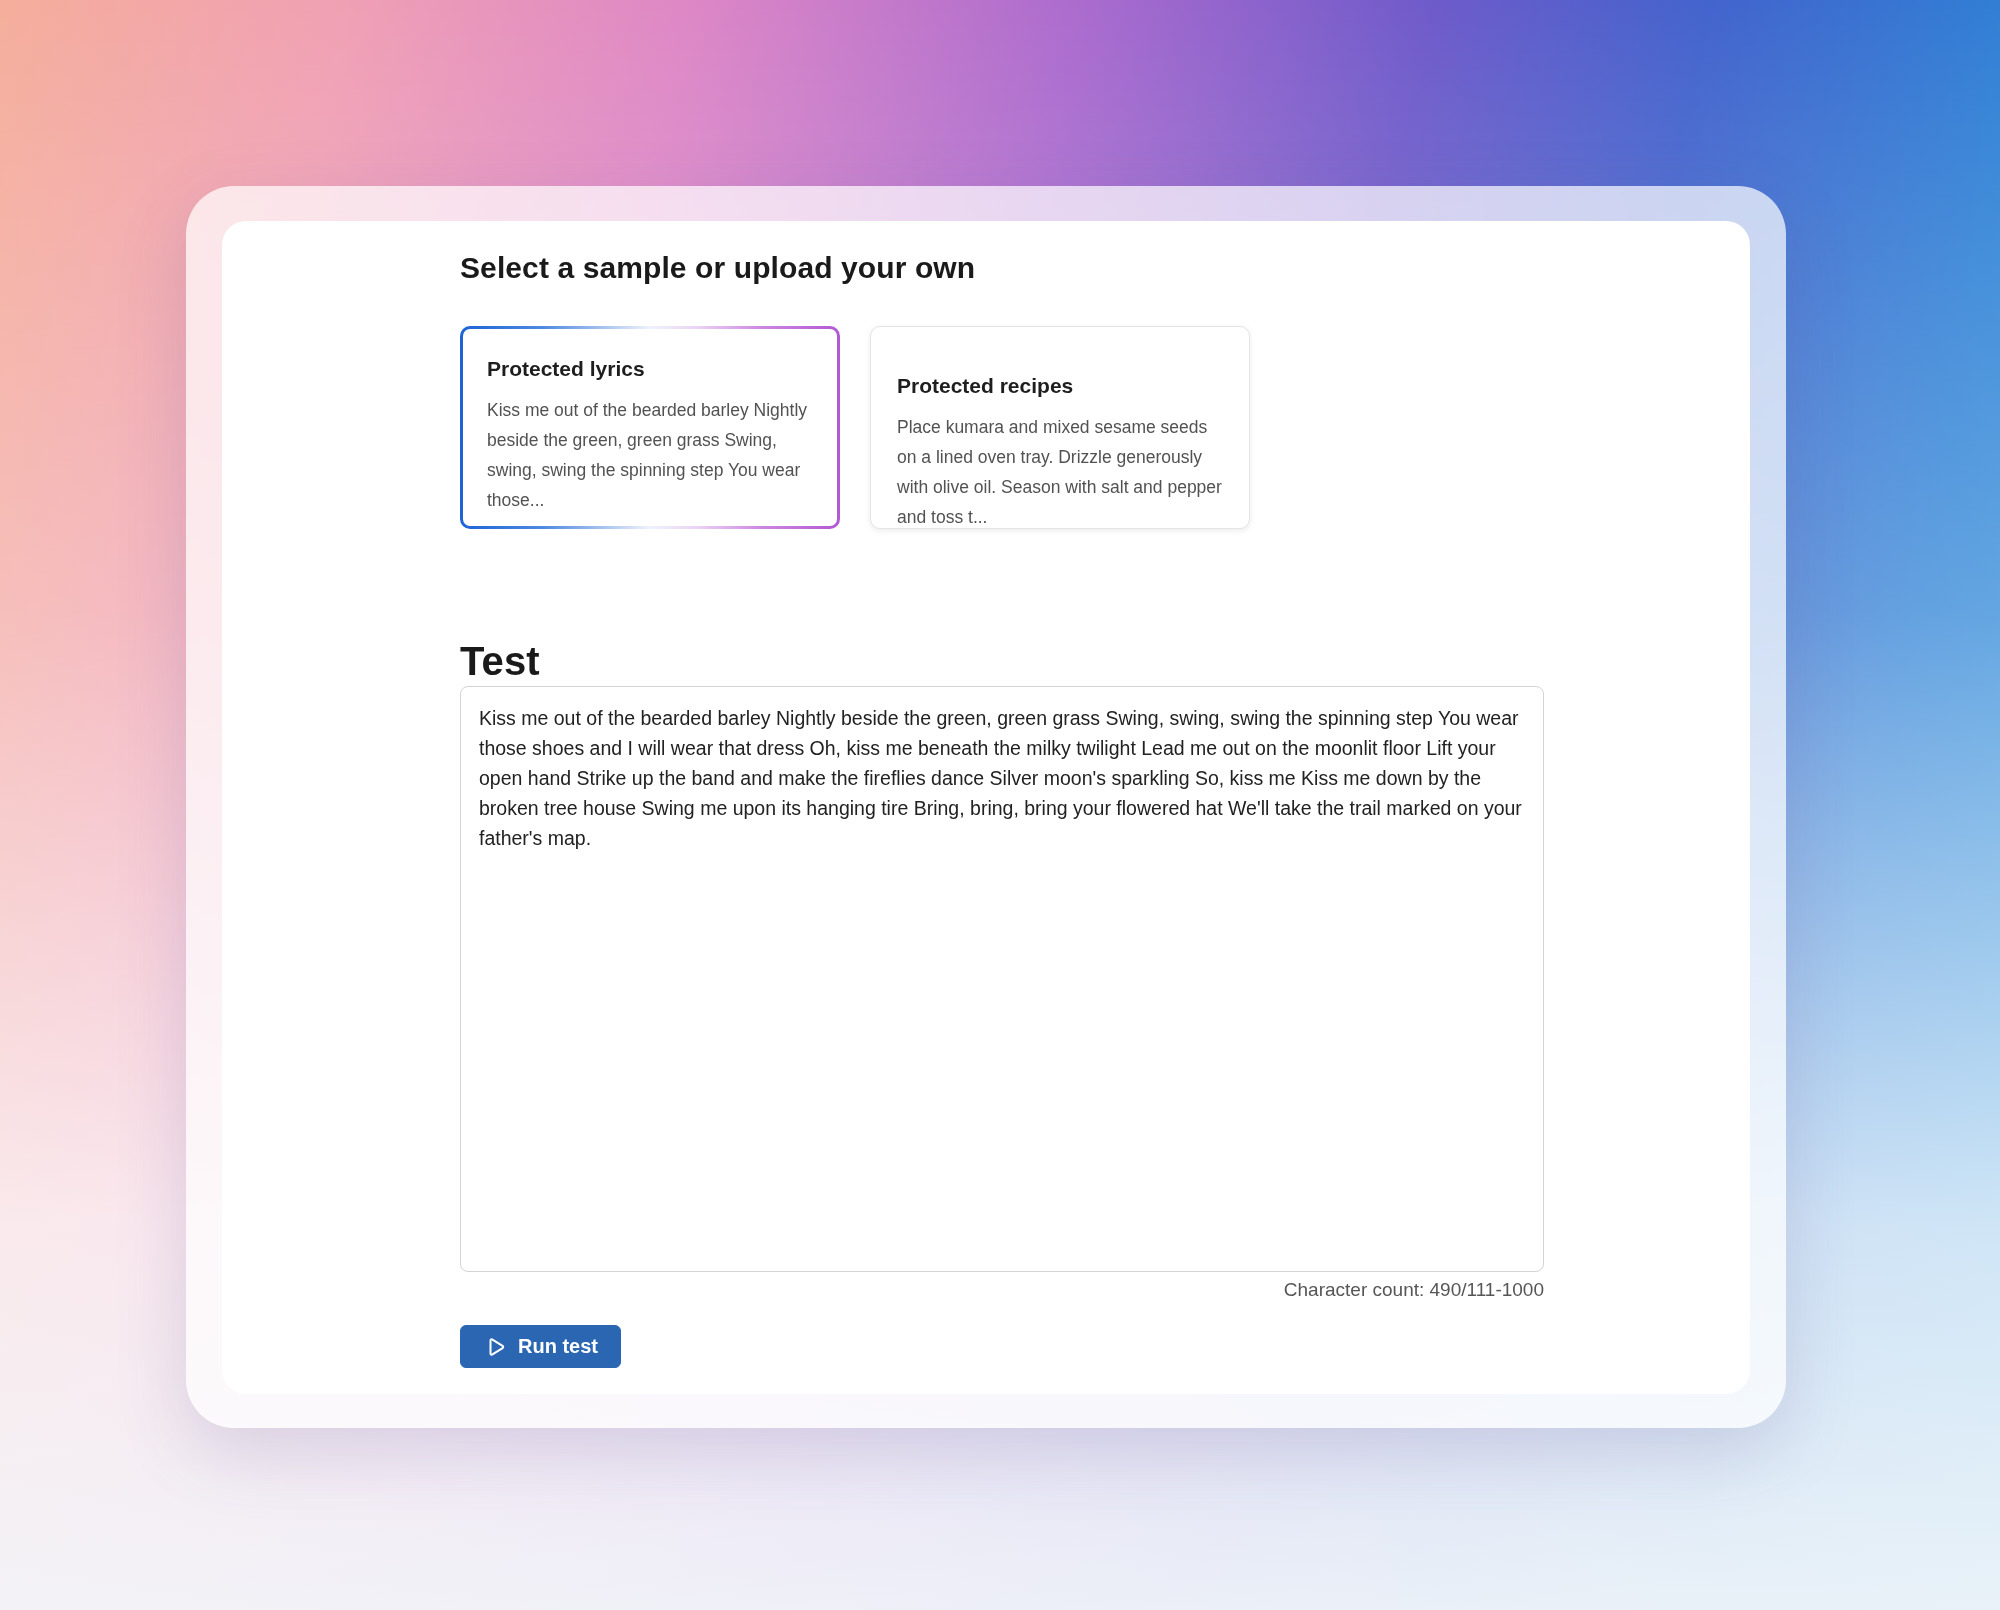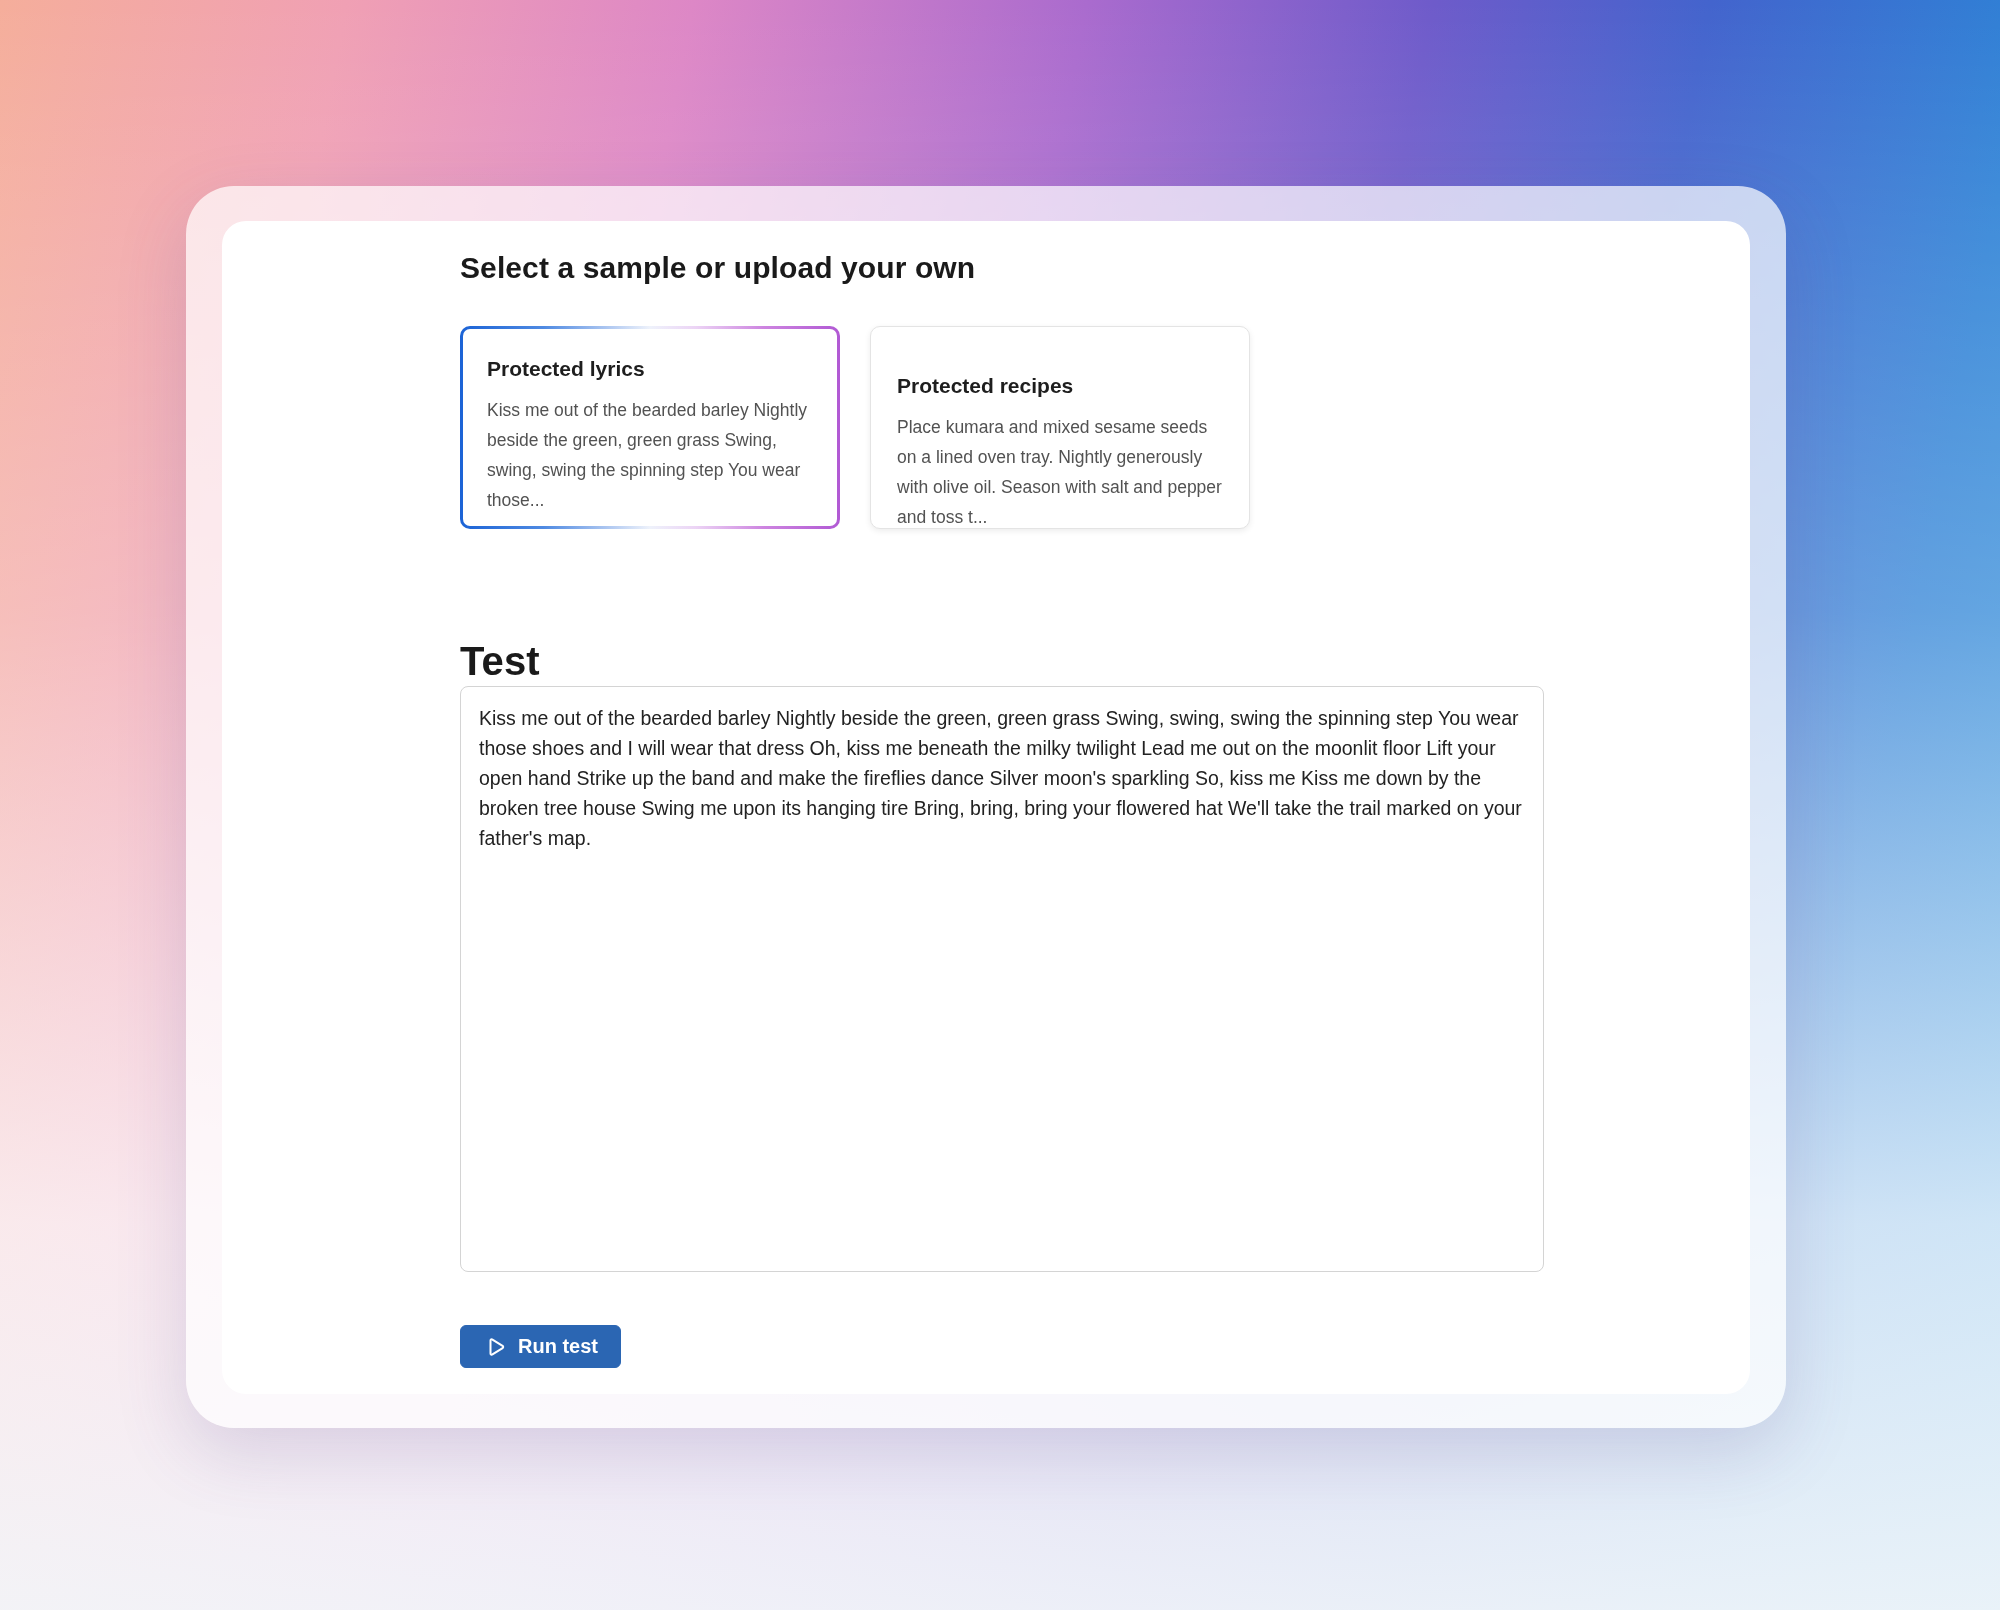--- a/index.html
+++ b/index.html
@@ -158,28 +158,29 @@
 
       <h1 class="section-title title-select">Select a sample or upload your own</h1>
 
       <div class="samples">
         <div class="sample selected">
           <div class="sample-title">Protected lyrics</div>
           <div class="sample-preview">Kiss me out of the bearded barley Nightly beside the green, green grass Swing, swing, swing the spinning step You wear those...</div>
         </div>
         <div class="sample plain">
           <div class="sample-title">Protected recipes</div>
-          <div class="sample-preview">Place kumara and mixed sesame seeds on a lined oven tray. Nightly generously with olive oil. Season with salt and pepper and toss t...</div>
+          <div class="sample-preview">Place kumara and mixed sesame seeds on a lined oven tray. Drizzle generously with olive oil. Season with salt and pepper and toss t...</div>
         </div>
       </div>
 
       <h2 class="section-title title-test">Test</h2>
 
       <textarea class="test-input" spellcheck="false" style="">Kiss me out of the bearded barley Nightly beside the green, green grass Swing, swing, swing the spinning step You wear those shoes and I will wear that dress Oh, kiss me beneath the milky twilight Lead me out on the moonlit floor Lift your open hand Strike up the band and make the fireflies dance Silver moon's sparkling So, kiss me Kiss me down by the broken tree house Swing me upon its hanging tire Bring, bring, bring your flowered hat We'll take the trail marked on your father's map.</textarea>
 
+      <div class="charcount">Character count: 490/111-1000</div>
 
       <button class="run-btn">
         <span class="play-icon">
           <svg viewBox="0 0 24 24" aria-hidden="true">
             <path d="M7.5 5.6v12.8c0 1.0 1.1 1.6 1.95 1.05L19.6 13.05c0.8-0.5 0.8-1.6 0-2.1L9.45 4.55C8.6 4.0 7.5 4.6 7.5 5.6z" fill="none" stroke="#ffffff" stroke-width="2" stroke-linejoin="round"></path>
           </svg>
         </span>
         <span>Run test</span>
       </button>
 

